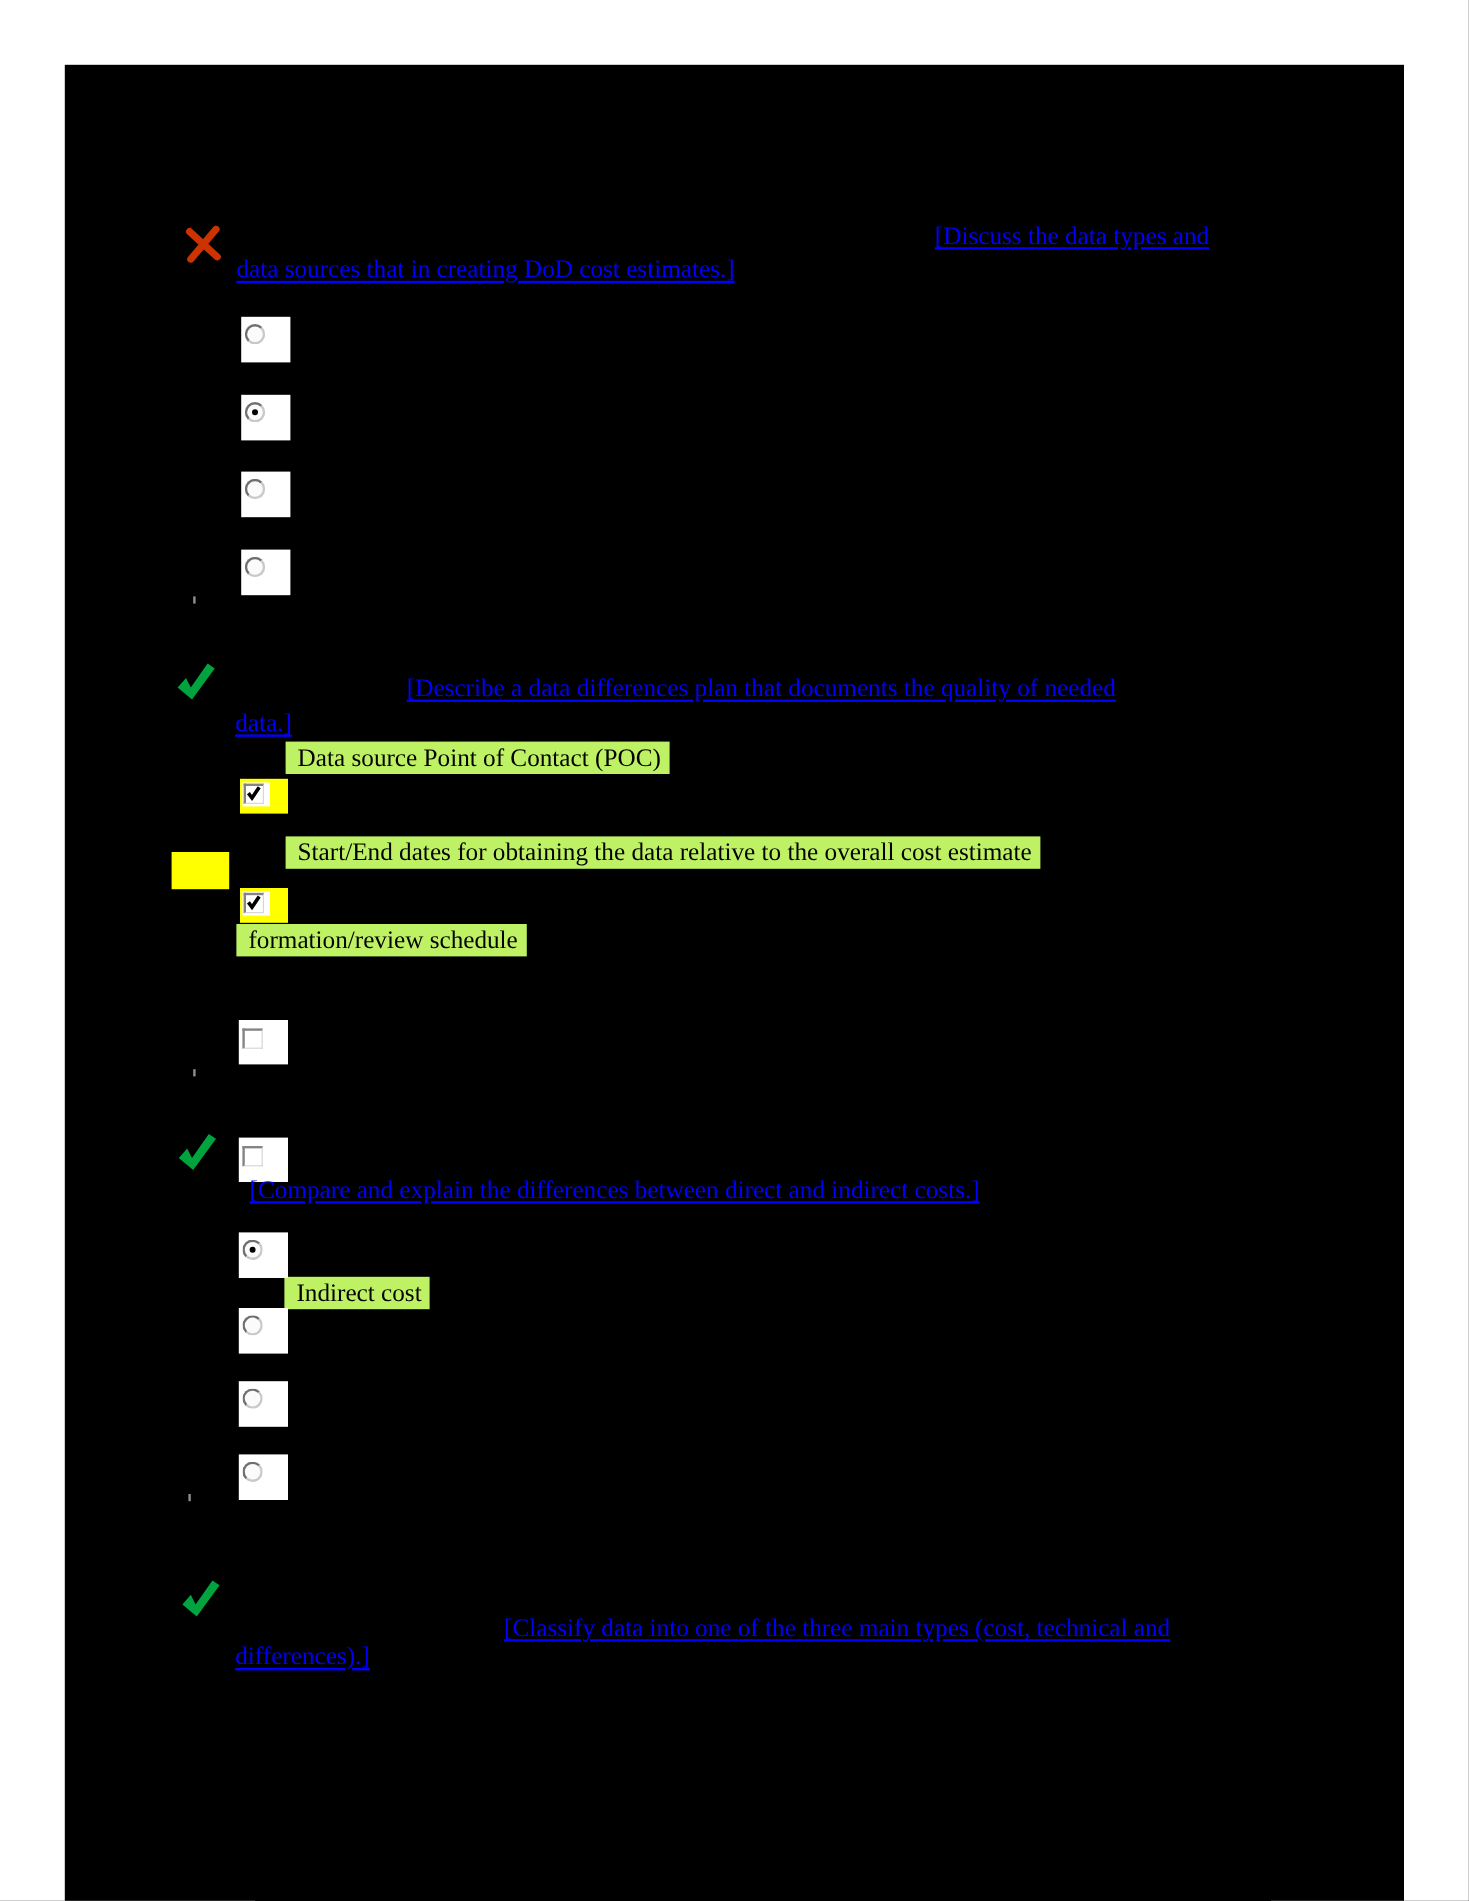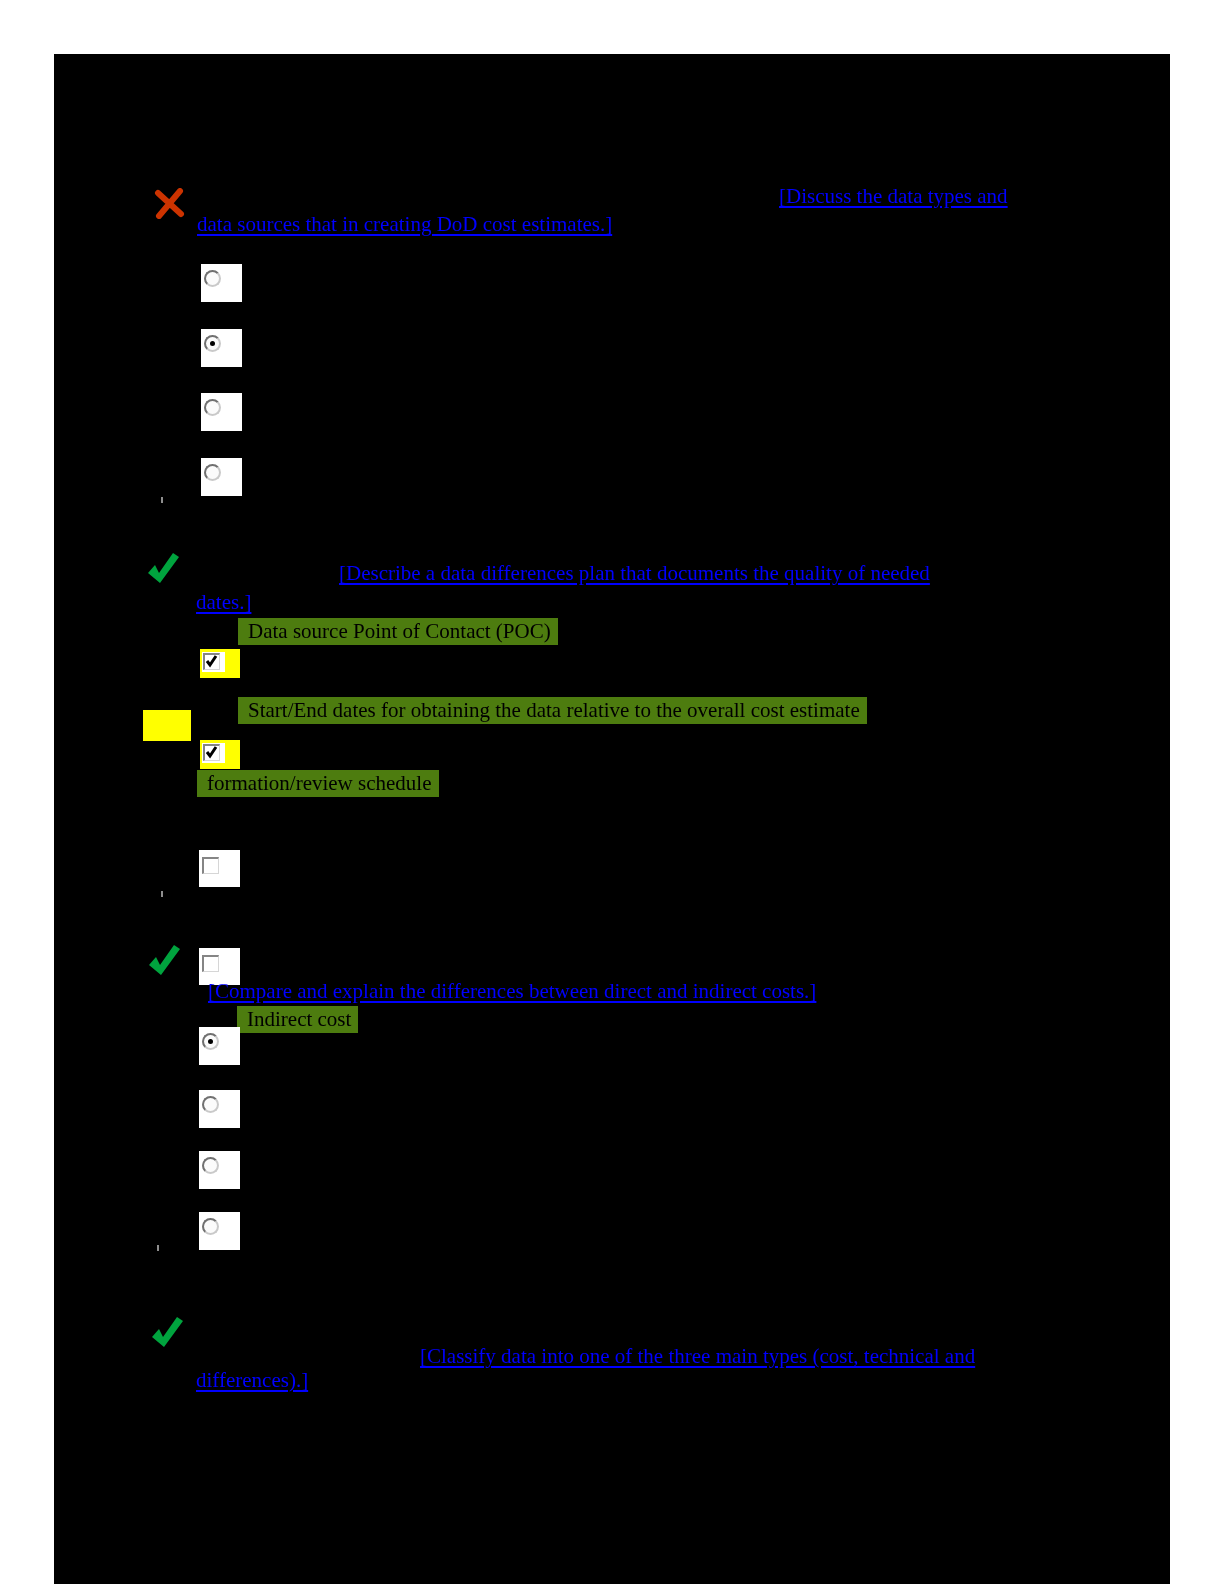--- a/index.html
+++ b/index.html
@@ -9,21 +9,21 @@
     font-family:"Liberation Serif","DejaVu Serif",serif;
   }
   .doc{position:absolute;left:54px;top:54px;width:1116px;height:1530px;background:#000000;z-index:0;}
   .abs{position:absolute;z-index:2;}
   .lnk{
     color:#0000ff;font-size:21px;line-height:25px;white-space:nowrap;
     text-decoration:underline;text-decoration-thickness:2px;text-underline-offset:3px;
     cursor:pointer;
   }
   .hl{
-    display:inline-block;background:#4d7c0f;color:#000000;
+    display:inline-block;background:#bef264;color:#000000;
     font-size:21px;line-height:27px;white-space:nowrap;
     padding:0 7px 0 10px;
   }
   
   .rcell{width:41px;height:38px;background:#ffffff;}
   .ring{
     margin:6px 0 0 3px;width:17px;height:17px;box-sizing:border-box;border-radius:50%;
     border:2px solid;border-color:#707070 #c9c9c9 #c9c9c9 #707070;background:#fbfbfb;position:relative;
   }
   .sel .ring::after{
@@ -69,21 +69,21 @@
   <div class="ring"></div>
 </div>
 <div class="abs tick" style="left:161px;top:497px;"></div>
 
 <div class="abs" style="left:146px;top:552px;">
   <svg width="34" height="32" viewBox="0 0 34 32">
     <path d="M2 21 L9 13 L13 21 L27 1 L33 5 L14 31 Z" fill="#00a33e"></path>
   </svg>
 </div>
 <span class="abs lnk" style="left:339px;top:561px;">[Describe a data differences plan that documents the quality of needed</span>
-<span class="abs lnk" style="left:196px;top:590px;">dates.]</span>
+<span class="abs lnk" style="left:196px;top:590px;">data.]</span>
 
 <span class="abs hl" style="left:238px;top:618px;">Data source Point of Contact (POC)</span>
 
 <div class="abs cbyellow" style="left:200px;top:649px;">
   <div class="cbwhite">
     <div class="cbx">
       <svg width="13" height="13" viewBox="0 0 13 13" style="margin:0 0 0 0;">
         <path d="M2 6 L5 10 L11 1" fill="none" stroke-width="3" stroke="#000000"></path>
       </svg>
     </div>
@@ -114,21 +114,21 @@
 </div>
 <div class="abs tick" style="left:161px;top:891px;"></div>
 
 <div class="abs" style="left:147px;top:944px;">
   <svg width="34" height="32" viewBox="0 0 34 32">
     <path d="M2 21 L9 13 L13 21 L27 1 L33 5 L14 31 Z" fill="#00a33e"></path>
   </svg>
 </div>
 <span class="abs lnk" style="left:208px;top:979px;">[Compare and explain the differences between direct and indirect costs.]</span>
 
-<span class="abs hl" style="left:237px;top:1006px;">Indirect cost</span>
+<span class="abs hl" style="left:237px;top:1064px;">Indirect cost</span>
 
 <div class="abs rcell sel" style="left:199px;top:1027px;">
   <div class="ring"></div>
 </div>
 <div class="abs rcell" style="left:199px;top:1090px;">
   <div class="ring"></div>
 </div>
 <div class="abs rcell" style="left:199px;top:1151px;">
   <div class="ring"></div>
 </div>

